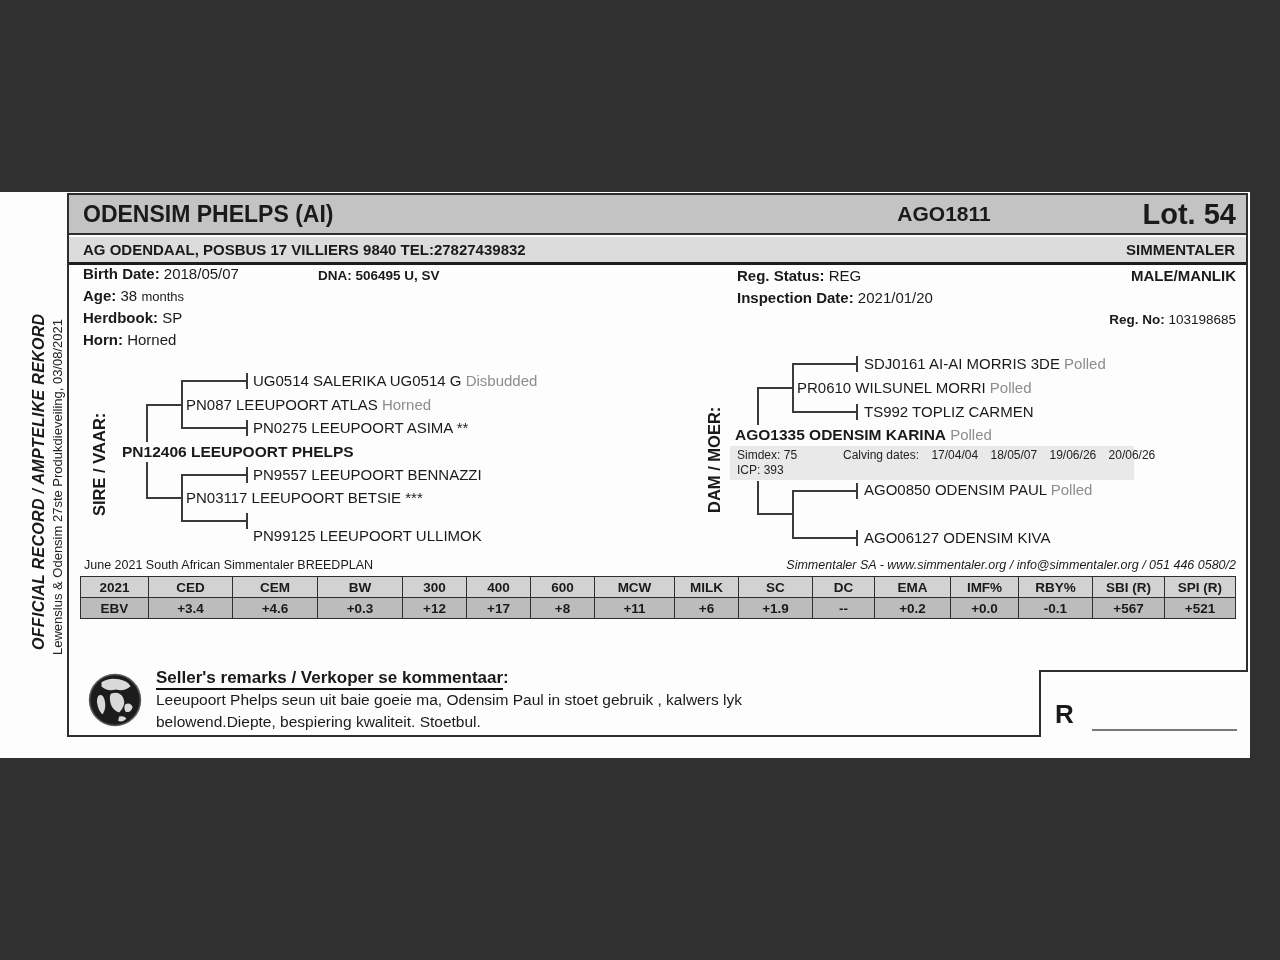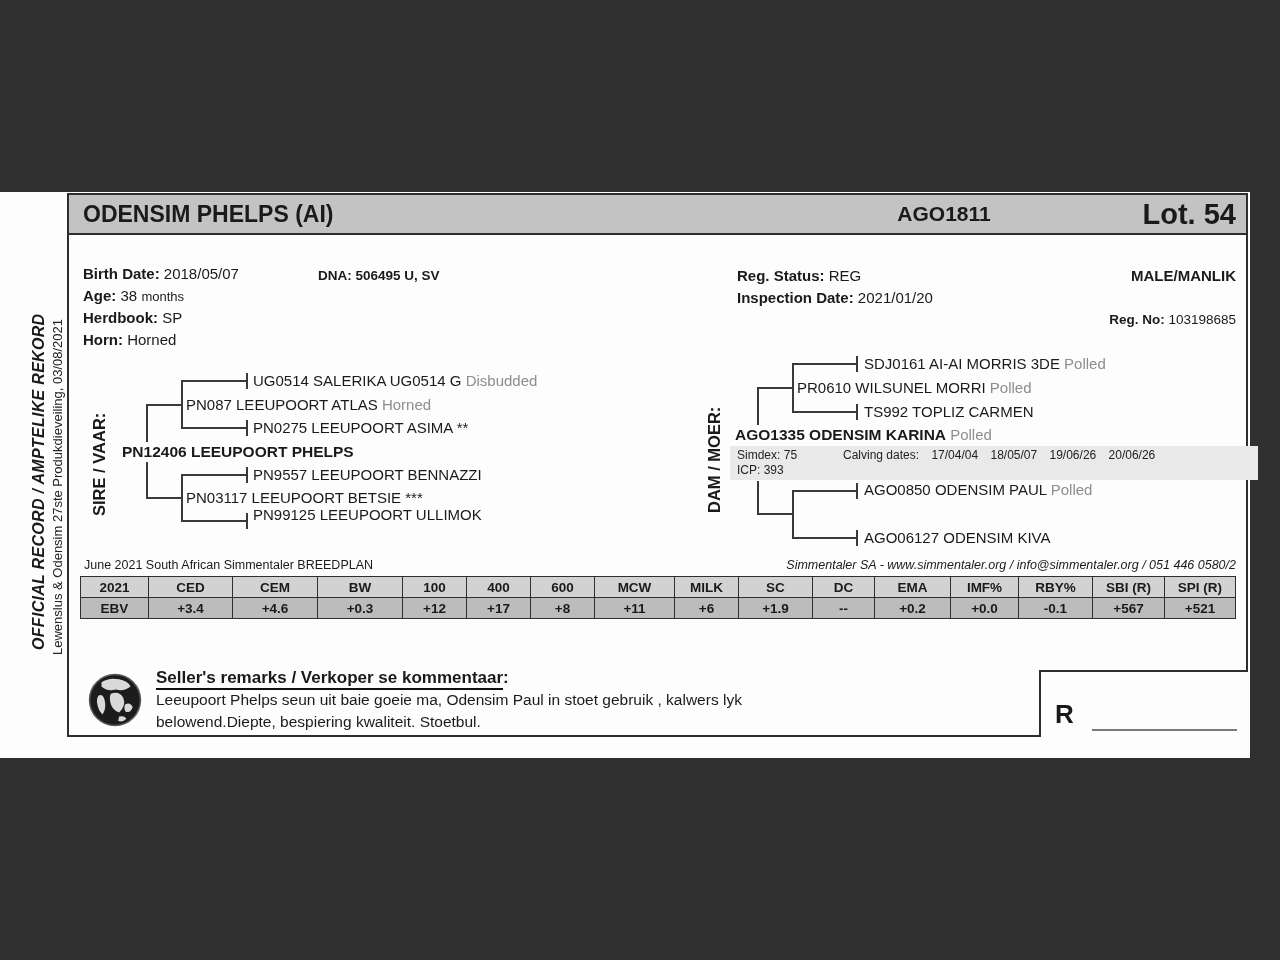--- a/index.html
+++ b/index.html
@@ -28,21 +28,21 @@
   .small{font-size:13px;}
   .dna{font-size:13.5px;font-weight:bold;}
   .right-align{text-align:right;}
   
   .ped-label{position:absolute;transform:rotate(-90deg);transform-origin:0 0;white-space:nowrap;
              font-size:16.5px;font-weight:bold;}
   .ped-row{position:absolute;height:20px;line-height:20px;font-size:15px;white-space:nowrap;}
   .ped-main{font-weight:bold;font-size:15.5px;}
   .muted{color:#8d8d8d;}
   .pline{position:absolute;background:#3a3a3a;}
-  .dam-strip{position:absolute;left:730px;top:446px;width:528px;height:34px;background:#e9e9e9;
+  .dam-strip{position:absolute;left:730px;top:446px;width:404px;height:34px;background:#e9e9e9;
              font-size:12px;color:#222;}
   .dam-strip .l1{position:absolute;left:7px;top:2px;height:15px;line-height:15px;white-space:nowrap;}
   .dam-strip .l2{position:absolute;left:7px;top:17px;height:15px;line-height:15px;}
   .dam-strip .cd{position:absolute;left:113px;top:2px;height:15px;line-height:15px;white-space:nowrap;}
   .dam-strip .cd span{margin-right:9px;}
   
   .tbl-cap-left{position:absolute;left:84px;top:558px;font-size:12.5px;}
   .tbl-cap-right{position:absolute;left:700px;width:536px;top:558px;font-size:12.5px;font-style:italic;text-align:right;}
   table.bp{position:absolute;left:80px;top:576px;width:1155px;border-collapse:collapse;table-layout:fixed;
            font-size:13.5px;}
@@ -75,20 +75,24 @@
   <div class="bl" style="left:67px;top:193px;width:2px;height:544px;"></div>
   <div class="bl" style="left:67px;top:735px;width:974px;height:2px;"></div>
   <div class="bl" style="left:1039px;top:670px;width:2px;height:67px;"></div>
   <div class="bl" style="left:1039px;top:670px;width:209px;height:2px;"></div>
   <div class="bl" style="left:1246px;top:193px;width:2px;height:479px;"></div>
 
   <div class="header-bar">
     <span class="h-name">ODENSIM PHELPS (AI)</span>
     <span class="h-id">AGO1811</span>
     <span class="h-lot">Lot. 54</span>
+  </div>
+  <div class="addr-bar">
+    <span class="addr-owner">AG ODENDAAL, POSBUS 17 VILLIERS 9840 TEL:27827439832</span>
+    <span class="addr-breed">SIMMENTALER</span>
   </div>
 
   <div class="info" style="left:83px;top:264px;">
     <b>Birth Date:</b>
     <span>2018/05/07</span>
   </div>
   <div class="info dna" style="left:318px;top:266px;">
     <span>DNA:</span>
     <span>506495 U, SV</span>
   </div>
@@ -147,21 +151,21 @@
   <div class="ped-row" style="left:253px;top:418px;">
     <span>PN0275 LEEUPOORT ASIMA **</span>
   </div>
   <div class="ped-row ped-main" style="left:122px;top:442px;">PN12406 LEEUPOORT PHELPS</div>
   <div class="ped-row" style="left:253px;top:465px;">
     <span>PN9557 LEEUPOORT BENNAZZI</span>
   </div>
   <div class="ped-row" style="left:186px;top:488px;">
     <span>PN03117 LEEUPOORT BETSIE ***</span>
   </div>
-  <div class="ped-row" style="left:253px;top:505px;">
+  <div class="ped-row" style="left:253px;top:526px;">
     <span>PN99125 LEEUPOORT ULLIMOK</span>
   </div>
 
   <div class="ped-label" style="left:705px;top:513px;">DAM / MOER:</div>
   <div class="pline" style="left:757px;top:387px;width:35px;height:2px;"></div>
   <div class="pline" style="left:757px;top:513px;width:35px;height:2px;"></div>
   <div class="pline" style="left:757px;top:387px;width:2px;height:38px;"></div>
   <div class="pline" style="left:757px;top:481px;width:2px;height:34px;"></div>
   <div class="pline" style="left:792px;top:363px;width:2px;height:50px;"></div>
   <div class="pline" style="left:792px;top:363px;width:65px;height:2px;"></div>
@@ -233,21 +237,21 @@
         <col style="width:74px">
         <col style="width:72px">
         <col style="width:71px">
     </colgroup>
     <tbody>
         <tr class="hdr">
       <td>2021</td>
       <td>CED</td>
       <td>CEM</td>
       <td>BW</td>
-      <td>100</td>
+      <td>300</td>
       <td>400</td>
       <td>600</td>
       <td>MCW</td>
       <td>MILK</td>
       <td>SC</td>
       <td>DC</td>
       <td>EMA</td>
       <td>IMF%</td>
       <td>RBY%</td>
       <td>SBI (R)</td>

